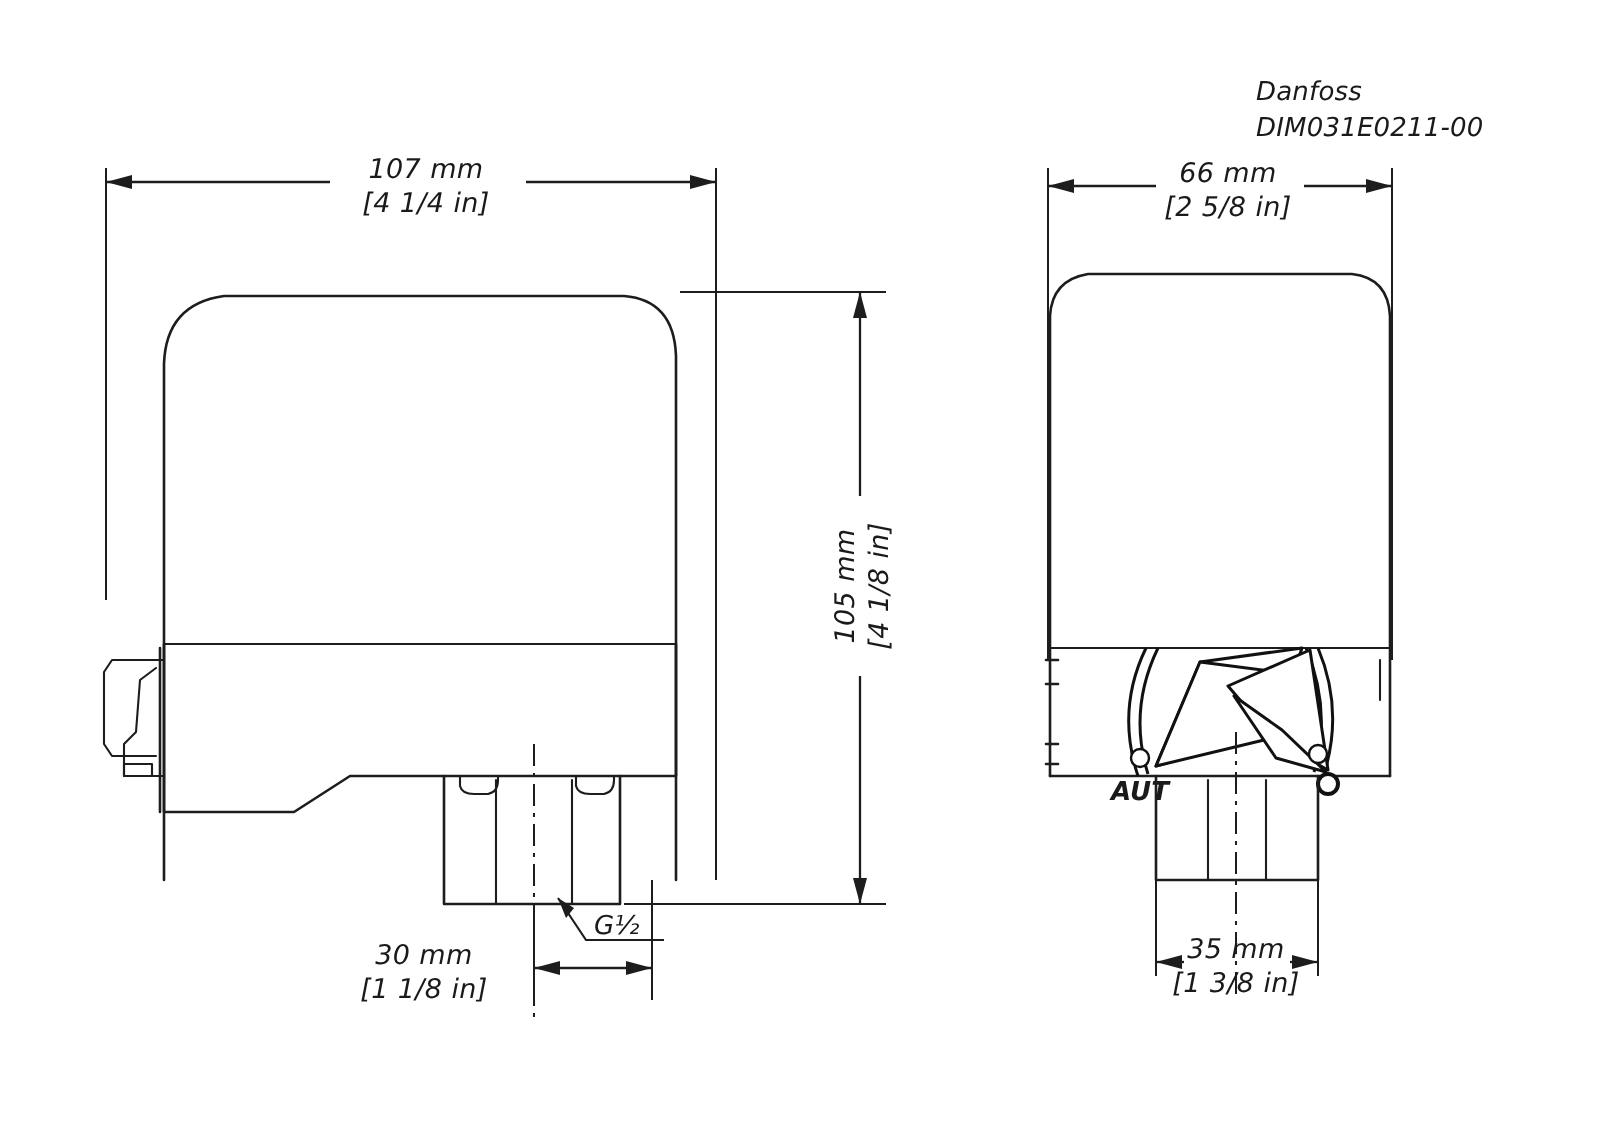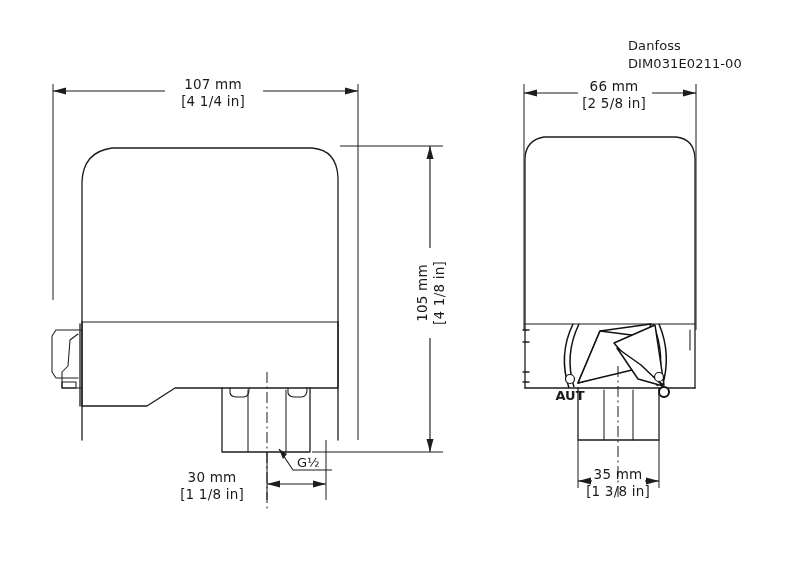--- a/index.html
+++ b/index.html
@@ -15,20 +15,21 @@
     color: #1a1a1a;
     overflow: hidden;
     position: relative;
   }
   #drawing-root {
     position: absolute;
     left: 0;
     top: 0;
     width: 640px;
     height: 564px;
+    font-style: italic;
   }
   svg {
     display: block;
   }
   text {
     font-family: "DejaVu Sans", "Liberation Sans", sans-serif;
     fill: #1a1a1a;
   }
   .dim-text {
     font-size: 13.5px;

